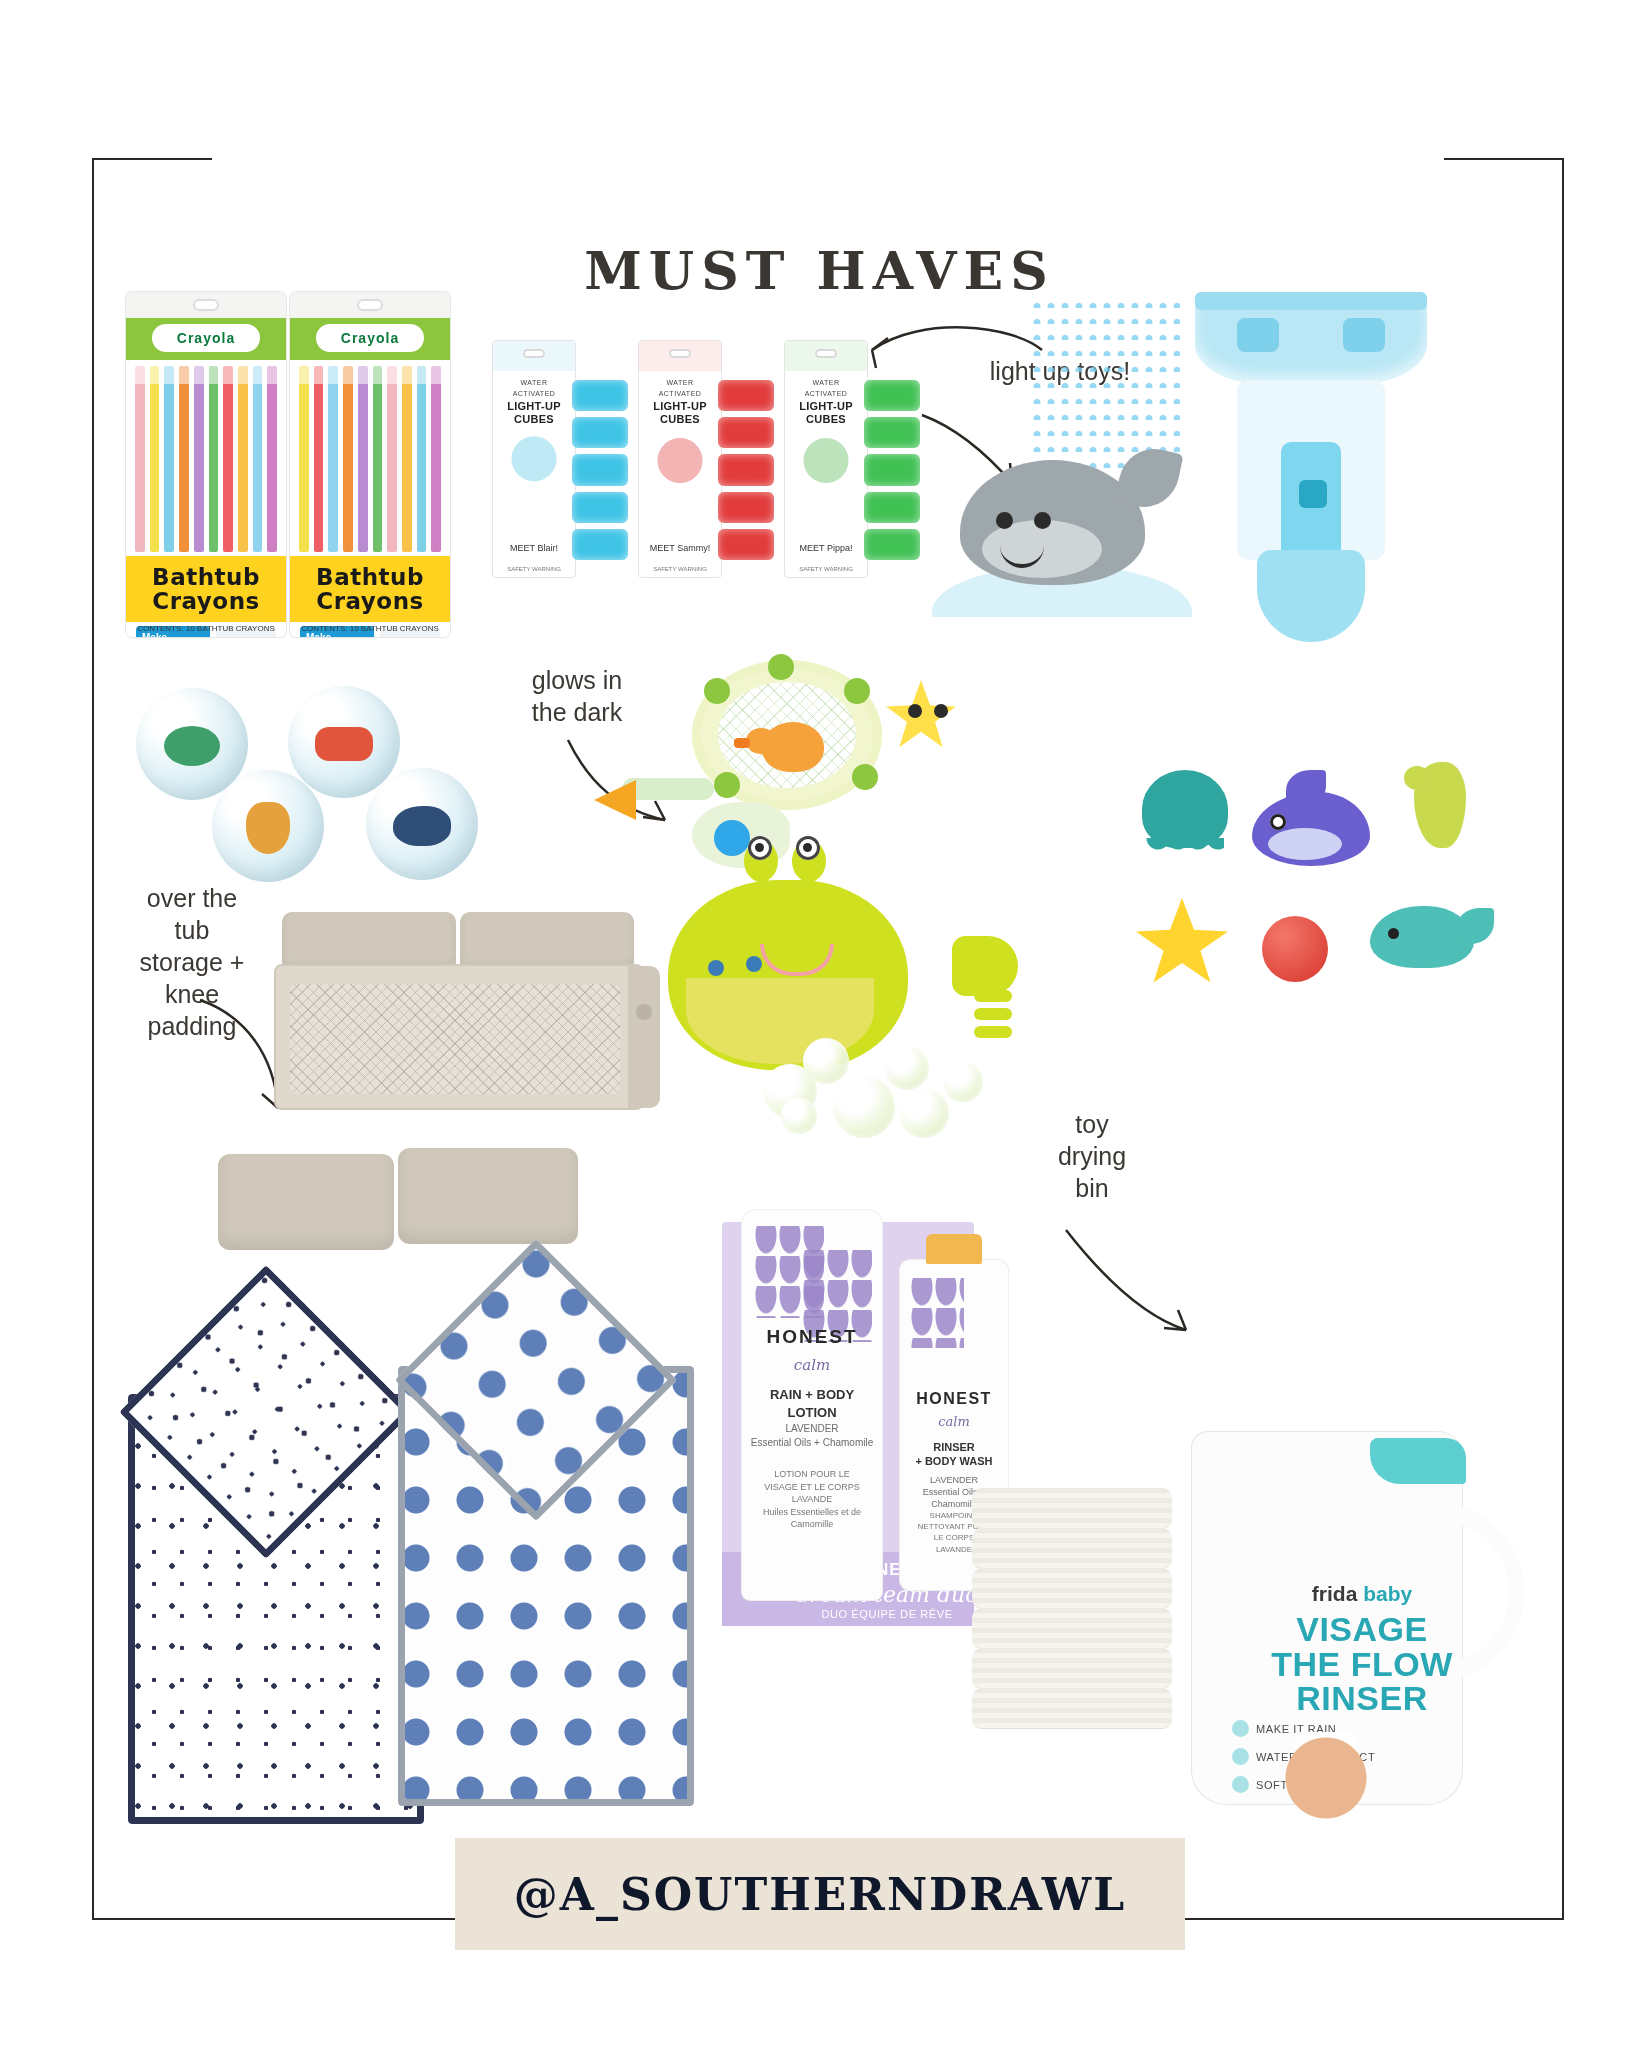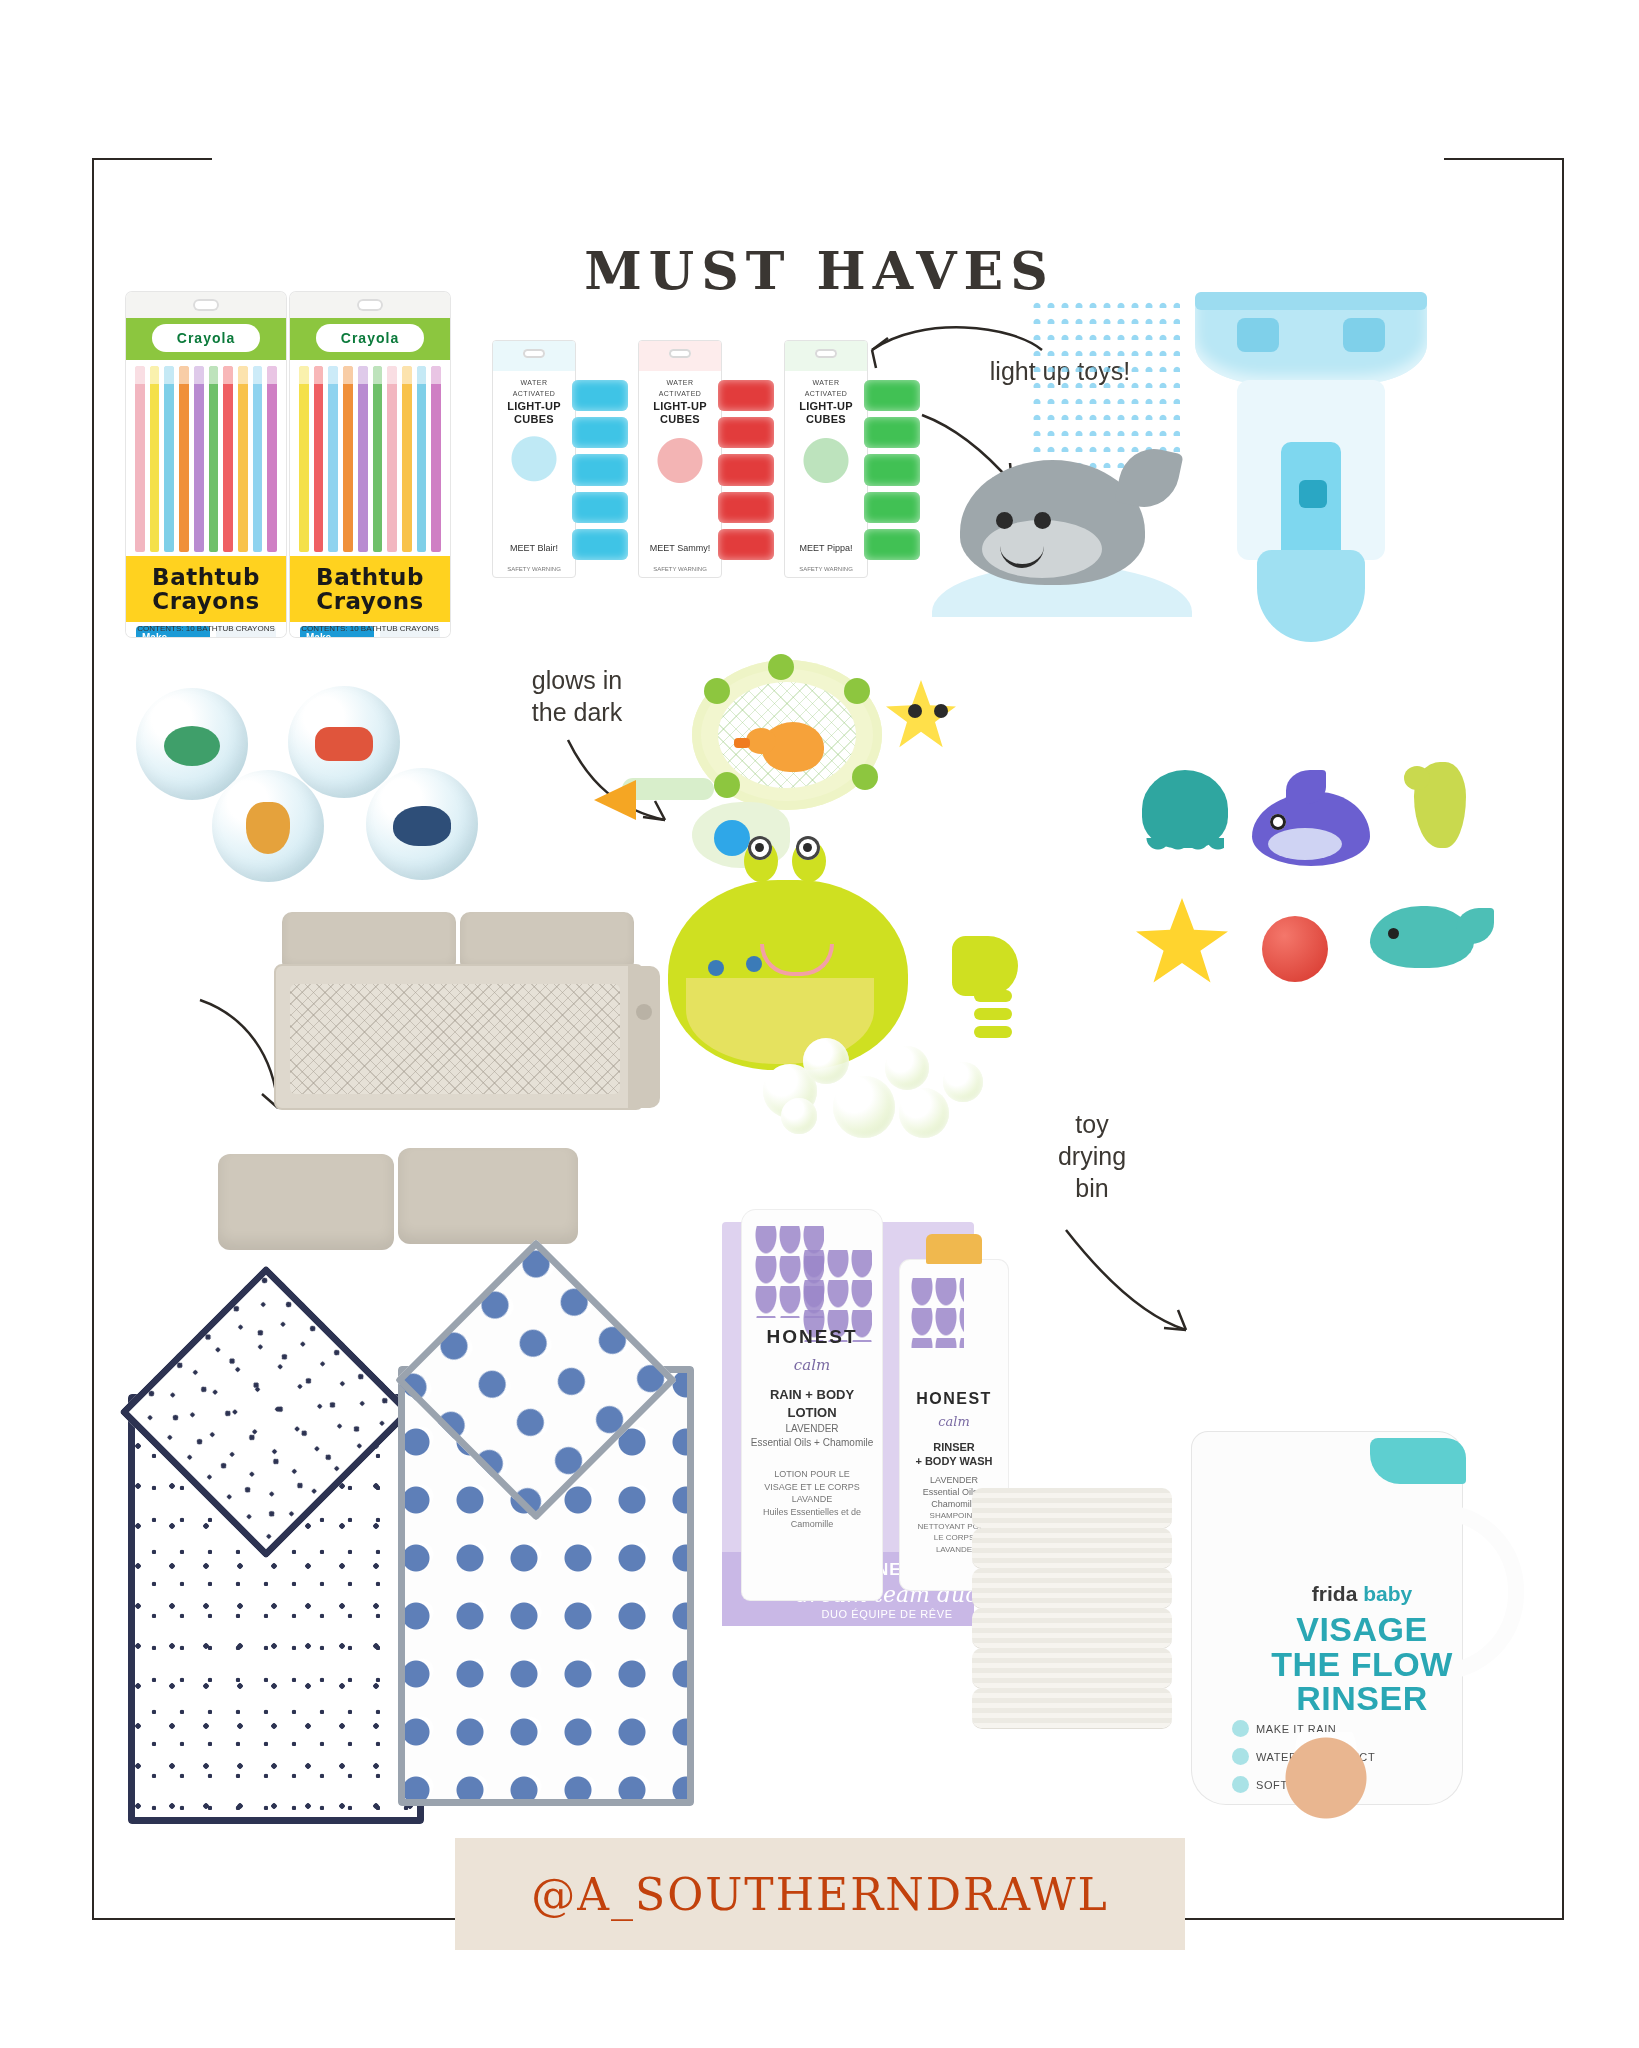--- a/index.html
+++ b/index.html
@@ -27,21 +27,21 @@
 
   
   .anno{position:absolute;font-family:"Liberation Sans",sans-serif;color:#3c3833;font-size:25px;line-height:1.28;text-align:center;}
   .arrow{position:absolute;}
 
   
   .footer{
     position:absolute;left:455px;top:1838px;width:730px;height:112px;background:#ece3d7;
     display:flex;align-items:center;justify-content:center;
   }
-  .footer span{font-family:"DejaVu Serif",serif;font-size:44px;letter-spacing:2px;color:#c2410c;font-weight:400;}
+  .footer span{font-family:"DejaVu Serif",serif;font-size:44px;letter-spacing:2px;color:#0f172a;font-weight:700;}
 
   
   .prod{position:absolute;}
 
   
   .crayonpack{position:absolute;width:160px;height:345px;border-radius:6px;background:#fdfdfd;box-shadow:0 0 0 1px #e6e6e6;overflow:hidden;}
   .cp-hang{position:absolute;top:0;left:0;right:0;height:26px;background:#f4f4f2;}
   .cp-hole{position:absolute;top:7px;left:50%;margin-left:-13px;width:26px;height:12px;border-radius:8px;background:#fff;box-shadow:inset 0 0 0 2px #dcdcdc;}
   .cp-green{position:absolute;top:26px;left:0;right:0;height:42px;background:#8cc63f;}
   .cp-logo{position:absolute;top:32px;left:50%;transform:translateX(-50%);width:108px;height:28px;border-radius:14px;background:#fff;color:#0b7a3b;font-size:14px;font-weight:700;letter-spacing:1px;display:flex;align-items:center;justify-content:center;font-family:"Liberation Sans",sans-serif;}
@@ -429,20 +429,27 @@
   <div class="squirt" style="left:1262px;top:916px;">
       <div class="redball"></div>
     </div>
   <div class="squirt" style="left:1370px;top:906px;">
       <div class="minwhale">
         <div class="t"></div>
         <div class="e"></div>
       </div>
     </div>
 
+  <div class="anno" style="left:92px;top:882px;width:200px;">
+    <div>over the</div>
+    <div>tub</div>
+    <div>storage +</div>
+    <div>knee</div>
+    <div>padding</div>
+  </div>
   <svg class="arrow" style="left:196px;top:996px;" width="130" height="130" viewBox="0 0 130 130">
     <path d="M4 4 C50 20 78 60 82 112" stroke="#2c2824" stroke-width="2.5" fill="none"></path>
     <path d="M82 112 l-16 -14 M82 112 l16 -10" stroke="#2c2824" stroke-width="2.5" fill="none"></path>
   </svg>
 
   <div class="caddy prod" style="left:268px;top:912px;width:380px;height:250px;">
     <div class="pad" style="left:14px;top:0;width:174px;height:60px;"></div>
     <div class="pad" style="left:192px;top:0;width:174px;height:60px;"></div>
     <div class="basket" style="left:6px;top:52px;width:366px;height:142px;"></div>
     <div class="mesh" style="left:22px;top:72px;width:330px;height:110px;"></div>

